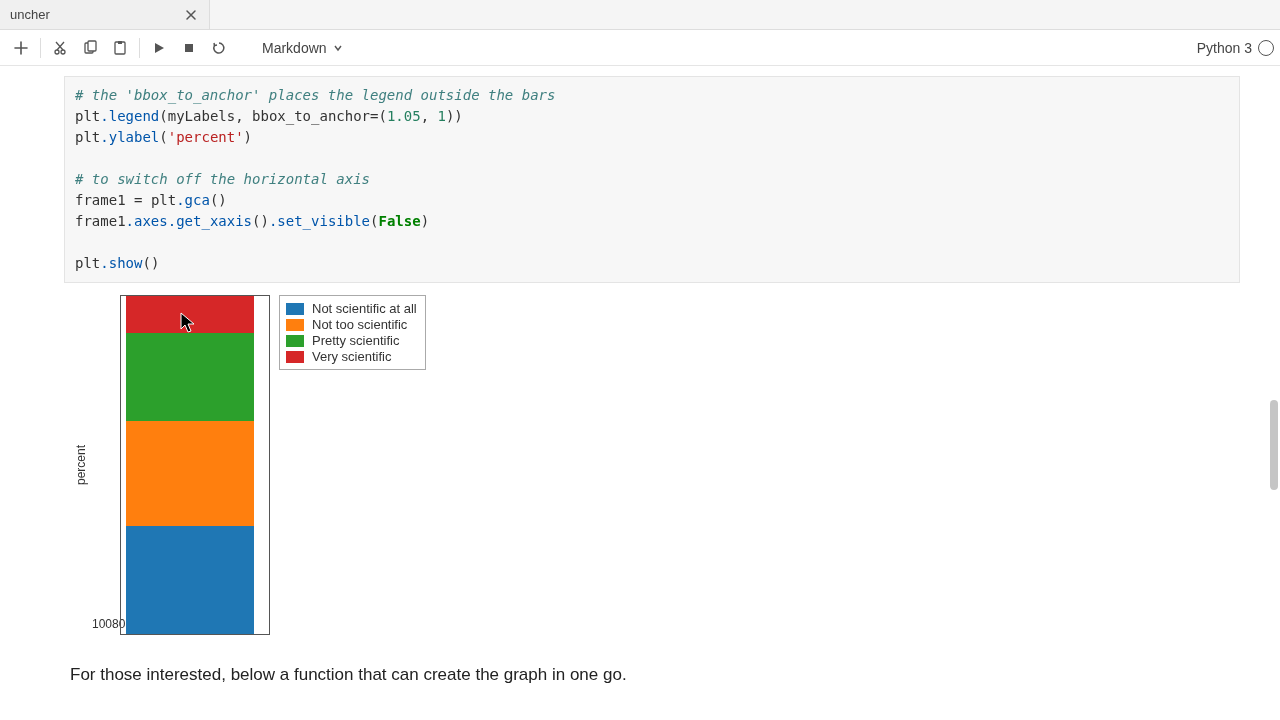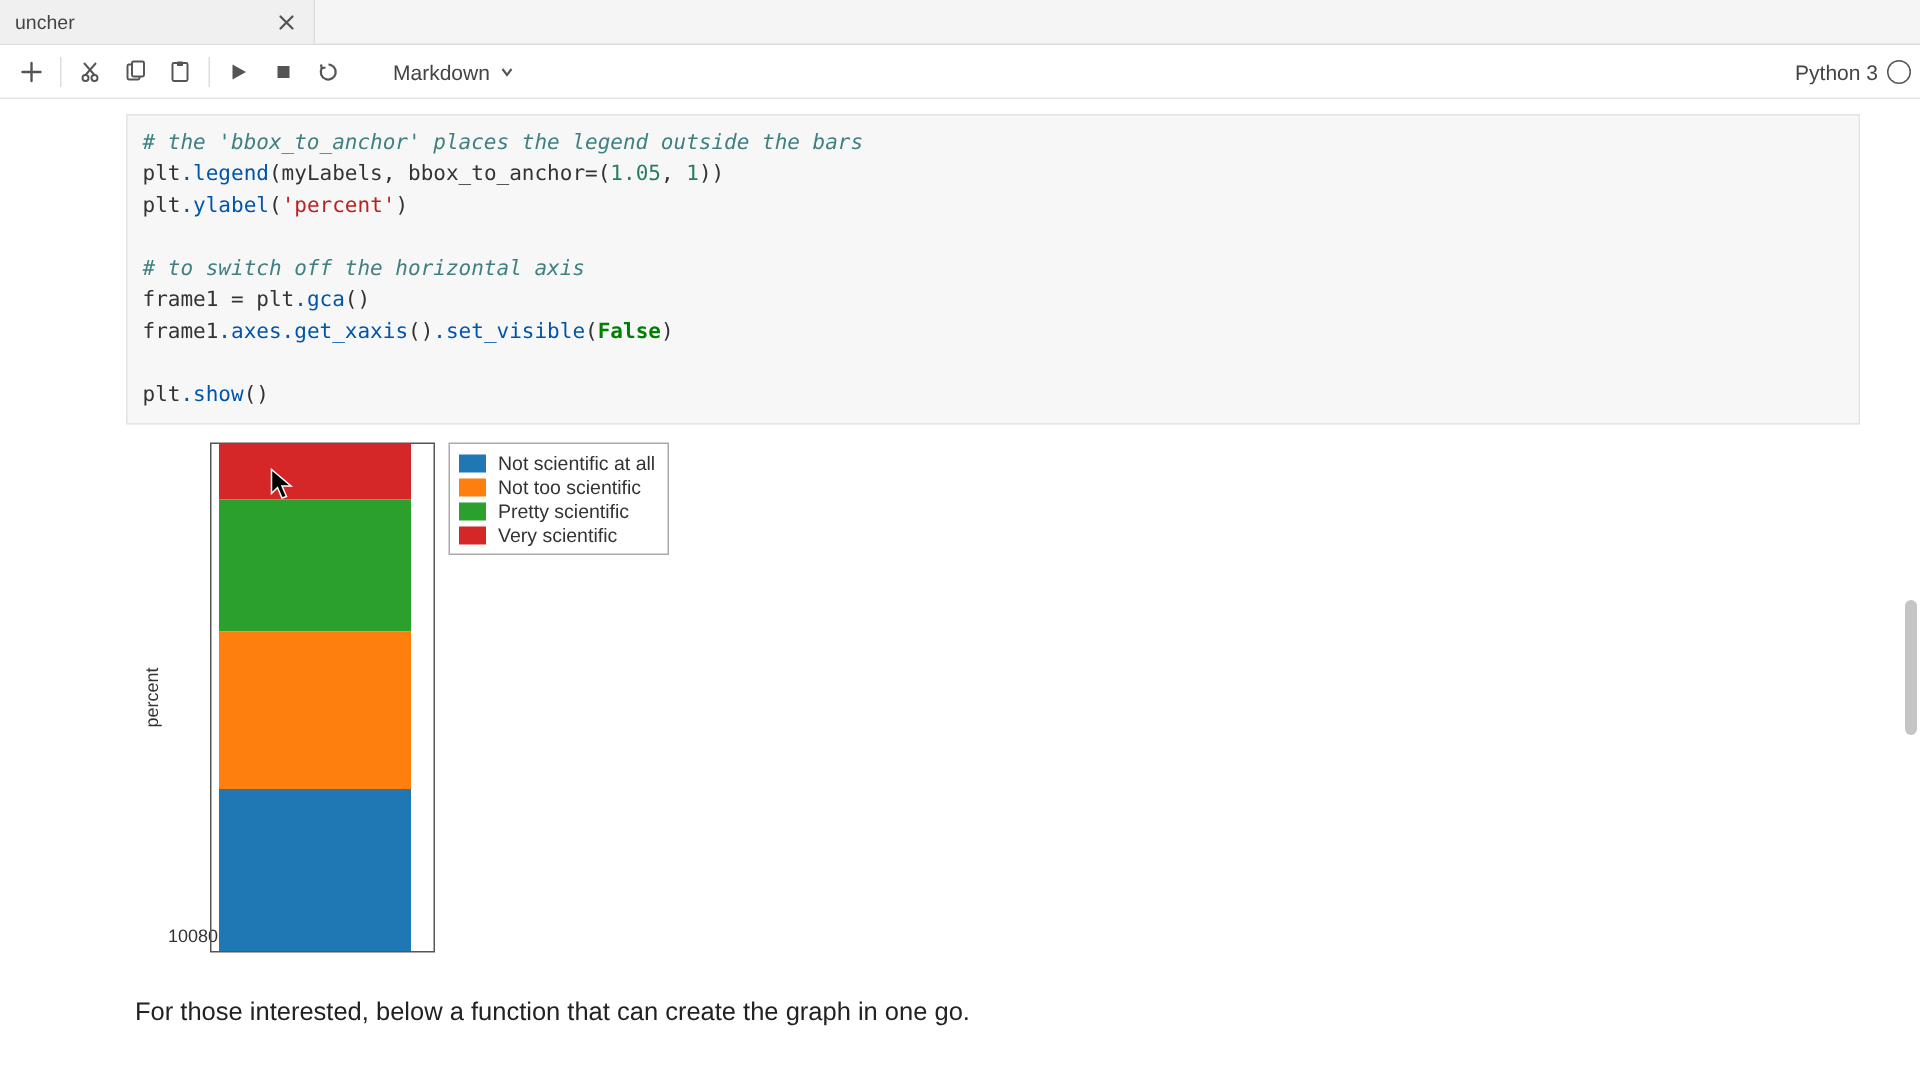--- a/index.html
+++ b/index.html
@@ -13,21 +13,21 @@
   .tab-dirty { width: 10px; height: 10px; border-radius: 50%; background: #555; margin-left: 10px; }
   .toolbar { display: flex; align-items: center; height: 36px; padding: 0 6px; border-bottom: 1px solid #e5e5e5; gap: 0; }
   .tb-btn { width: 30px; height: 30px; display: inline-flex; align-items: center; justify-content: center; color: #555; border-radius: 3px; }
   .tb-sep { width: 1px; height: 20px; background: #ddd; margin: 0 4px; }
   .cell-type { display: inline-flex; align-items: center; padding: 0 6px; margin-left: 22px; color: #444; font-size: 14px; }
   .cell-type .chev { margin-left: 6px; }
   .spacer { flex: 1; }
   .kernel-name { font-size: 14px; color: #444; margin-right: 6px; }
   .kernel-ind { width: 16px; height: 16px; border: 1.5px solid #555; border-radius: 50%; }
   .notebook { position: absolute; top: 66px; left: 0; right: 0; bottom: 0; overflow: hidden; }
-  .cell-area { padding: 10px 40px 0 84px; }
+  .cell-area { padding: 10px 40px 0 64px; }
   .code-cell { background: #f7f7f7; border: 1px solid #e4e4e4; padding: 8px 10px; font-family: Menlo, Consolas, "DejaVu Sans Mono", monospace; font-size: 14px; line-height: 1.5; white-space: pre; color: #333; }
   .c-comm { color: #408080; font-style: italic; }
   .c-kw   { color: #008000; font-weight: bold; }
   .c-call { color: #0055aa; }
   .c-str  { color: #ba2121; }
   .c-num  { color: #257f5f; }
   .output { padding: 12px 0 0 0; }
   .chart-wrap { display: flex; align-items: flex-start; padding-left: 10px; }
   .yaxis-label { writing-mode: vertical-rl; transform: rotate(180deg); font-size: 12px; color: #333; align-self: center; margin-right: 4px; }
   .yaxis { display: flex; justify-content: space-between; align-items: flex-end; width: 28px; height: 340px; padding: 4px 4px 4px 0; font-size: 12px; color: #333; }

